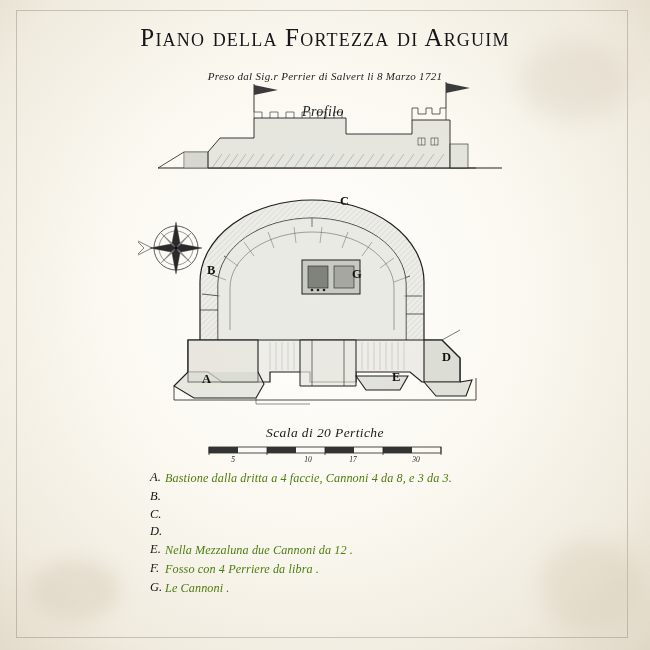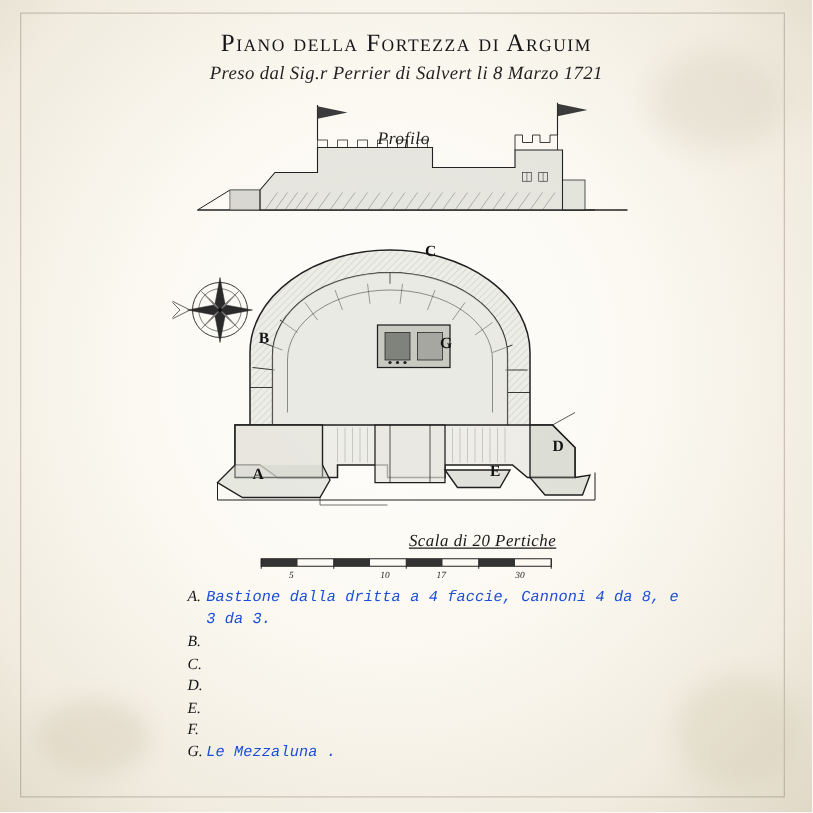--- a/index.html
+++ b/index.html
@@ -41,31 +41,31 @@
 
   
   #title-block {
     position: absolute;
     left: 0; right: 0;
     top: 24px;
     text-align: center;
   }
   #main-title {
     font-family: "Liberation Serif", serif;
-    font-size: 20px;
+    font-size: 25px;
     letter-spacing: 1.2px;
     font-variant: small-caps;
     color: #16161a;
     white-space: nowrap;
   }
   #subtitle {
-    margin-top: 4px;
+    margin-top: 18px;
     font-family: "Liberation Serif", serif;
     font-style: italic;
-    font-size: 15px;
+    font-size: 11px;
     letter-spacing: 0.3px;
     color: #232323;
     white-space: nowrap;
   }
 
   
   #profile-section {
     position: absolute;
     left: 150px;
     top: 82px;
@@ -107,22 +107,21 @@
     color: #111;
   }
 
   
   #scale-section {
     position: absolute;
     left: 205px;
     top: 425px;
     width: 240px;
     height: 36px;
-    text-align: right;
-    text-decoration: underline;
+    text-align: center;
   }
   #scale-title {
     font-size: 13.5px;
     font-style: italic;
     letter-spacing: 0.4px;
   }
   #scale-bar-wrap {
     position: relative;
     margin-top: 4px;
     height: 22px;
@@ -152,23 +151,22 @@
     width: 15px;
     flex: 0 0 15px;
     font-size: 12.5px;
     font-style: italic;
     color: #151515;
   }
   .legend-text {
     font-size: 12.2px;
     font-style: italic;
     line-height: 1.38;
-    color: #1d4ed8;
+    color: #4d7c0f;
     letter-spacing: 0.1px;
-    font-family: Liberation Mono, monospace;
   }
   .legend-cont {
     margin-left: 15px;
     font-size: 12.2px;
     font-style: italic;
     line-height: 1.38;
     color: #151515;
   }
 </style>
 </head>
@@ -408,26 +406,28 @@
     <div class="legend-row">
       <div class="legend-key">C.</div>
     </div>
 
     <div class="legend-row">
       <div class="legend-key">D.</div>
     </div>
 
     <div class="legend-row" style="margin-top:2px;">
       <div class="legend-key">E.</div>
+      <div class="legend-text">Nella Mezzaluna due Cannoni da 12 .</div>
     </div>
 
     <div class="legend-row">
       <div class="legend-key">F.</div>
+      <div class="legend-text">Fosso con 4 Perriere da libra .</div>
     </div>
 
     <div class="legend-row">
       <div class="legend-key">G.</div>
-      <div class="legend-text">Le Mezzaluna .</div>
+      <div class="legend-text">Le Cannoni .</div>
     </div>
 
   </div>
 
 </div>
 
 </body></html>

